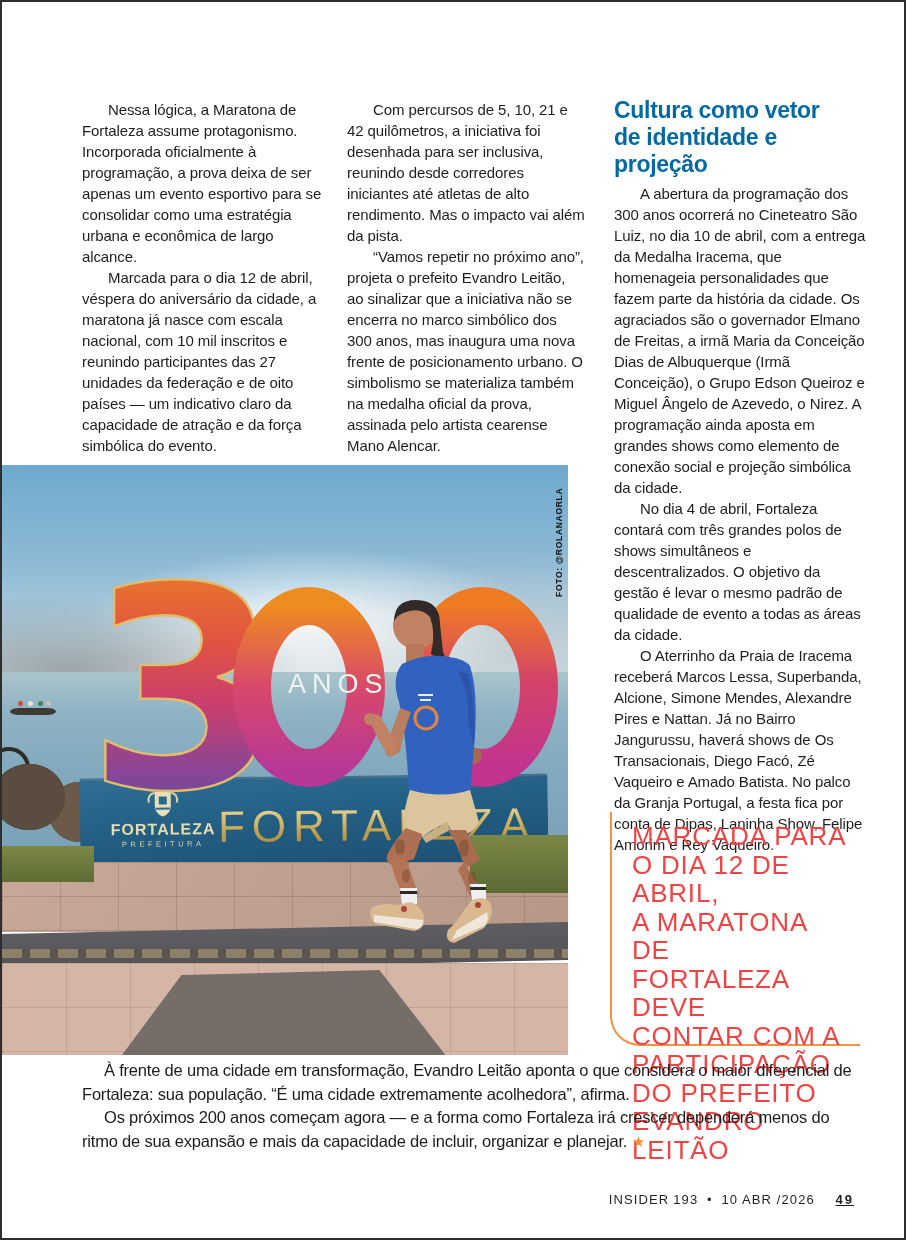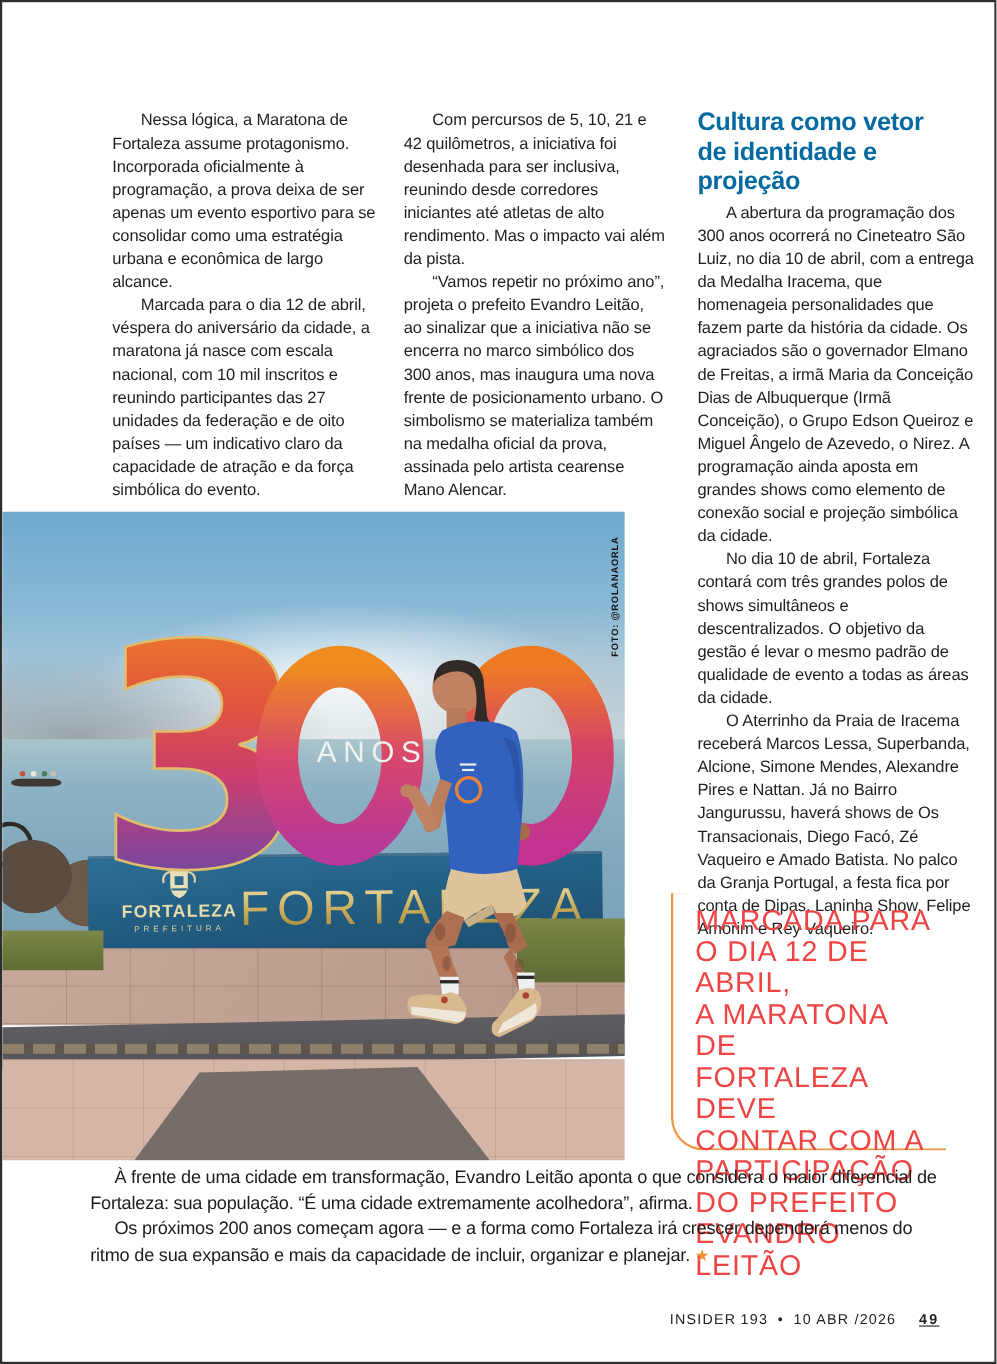--- a/index.html
+++ b/index.html
@@ -5,21 +5,21 @@
   * { margin:0; padding:0; box-sizing:border-box; }
   html,body { background:#ffffff; }
   body { font-family:"Liberation Sans", sans-serif; }
 
   .page {
     position:relative; width:906px; height:1240px;
     background:#ffffff; border:2px solid #2e2e2e; overflow:hidden;
   }
 
   
-  .col { position:absolute; color:#1e1e1e; font-size:15px; line-height:21px; letter-spacing:-0.1px;margin-left:20px; }
+  .col { position:absolute; color:#1e1e1e; font-size:15px; line-height:21px; letter-spacing:-0.1px; }
   .col p { text-indent:26px; }
   .col1 { left:80px;  top:97px; width:242px; }
   .col2 { left:345px; top:97px; width:238px; }
   .col3 { left:612px; top:95px; width:252px; }
   .col3 h2 {
     font-size:23px; line-height:27px; font-weight:600; color:#0369a1;
     letter-spacing:-0.3px; white-space:pre-line; margin-bottom:5px;
   }
 
   
@@ -140,21 +140,21 @@
   <div class="col col2">
     <p>Com percursos de 5, 10, 21 e 42 quilômetros, a iniciativa foi desenhada para ser inclusiva, reunindo desde corredores iniciantes até atletas de alto rendimento. Mas o impacto vai além da pista.</p>
     <p>“Vamos repetir no próximo ano”, projeta o prefeito Evandro Leitão, ao sinalizar que a iniciativa não se encerra no marco simbólico dos 300 anos, mas inaugura uma nova frente de posicionamento urbano. O simbolismo se materializa também na medalha oficial da prova, assinada pelo artista cearense Mano Alencar.</p>
   </div>
 
   <div class="col col3">
     <h2>Cultura como vetor
 de identidade e
 projeção</h2>
     <p>A abertura da programação dos 300 anos ocorrerá no Cineteatro São Luiz, no dia 10 de abril, com a entrega da Medalha Iracema, que homenageia personalidades que fazem parte da história da cidade. Os agraciados são o governador Elmano de Freitas, a irmã Maria da Conceição Dias de Albuquerque (Irmã Conceição), o Grupo Edson Queiroz e Miguel Ângelo de Azevedo, o Nirez. A programação ainda aposta em grandes shows como elemento de conexão social e projeção simbólica da cidade.</p>
-    <p>No dia 10 de abril, Fortaleza contará com três grandes polos de shows simultâneos e descentralizados. O objetivo da gestão é levar o mesmo padrão de qualidade de evento a todas as áreas da cidade.</p>
+    <p>No dia 4 de abril, Fortaleza contará com três grandes polos de shows simultâneos e descentralizados. O objetivo da gestão é levar o mesmo padrão de qualidade de evento a todas as áreas da cidade.</p>
     <p>O Aterrinho da Praia de Iracema receberá Marcos Lessa, Superbanda, Alcione, Simone Mendes, Alexandre Pires e Nattan. Já no Bairro Jangurussu, haverá shows de Os Transacionais, Diego Facó, Zé Vaqueiro e Amado Batista. No palco da Granja Portugal, a festa fica por conta de Dipas, Laninha Show, Felipe Amorim e Rey Vaqueiro.</p>
   </div>
 
   <div class="photo">
     <div class="sky"></div>
     <div class="sea"></div>
     <div class="canoe"></div>
     <div class="paddlers"></div>
     <div class="bike-wheel"></div>
     <div class="rocks"></div>

